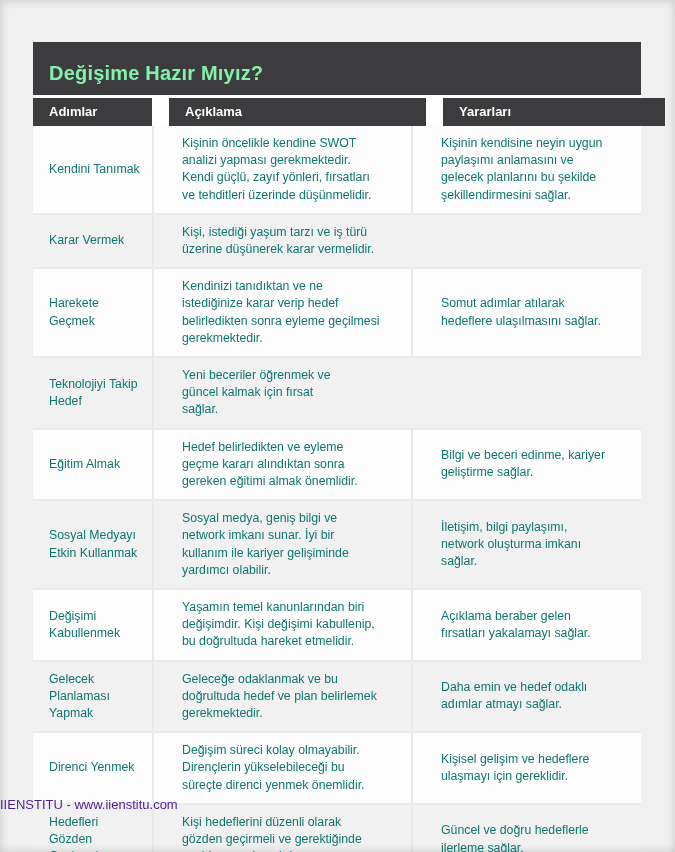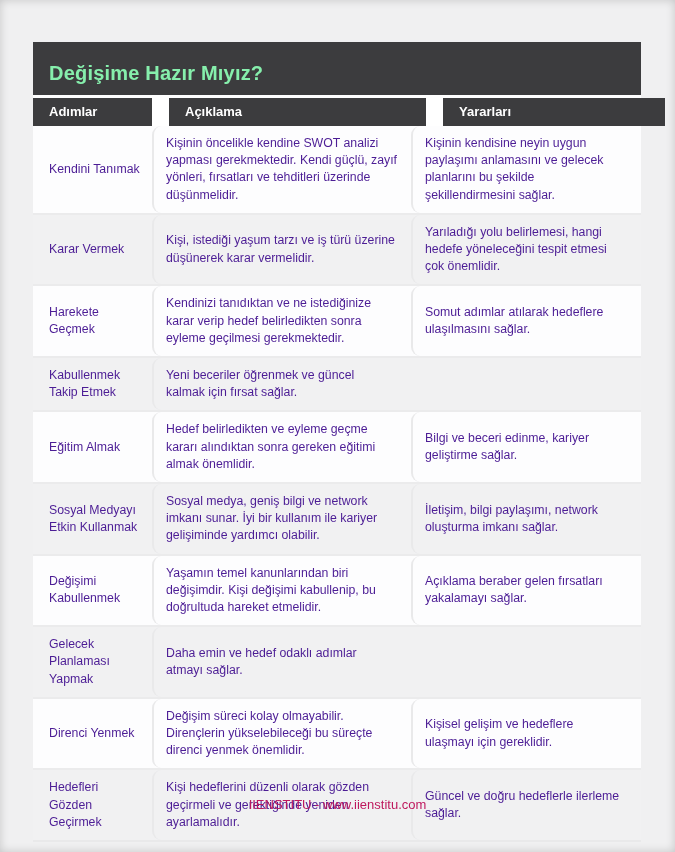--- a/index.html
+++ b/index.html
@@ -54,37 +54,36 @@
   .c3 { width: 224px; flex: 0 0 224px; }
   .thead .c2 { flex-basis: 257px; width: 257px; }
   .thead .c3 { flex-basis: 222px; width: 222px; }
   .tbody { border-bottom: 2px solid #e9e9ea; }
   .tr { display: flex; }
   .tr + .tr { border-top: 2px solid #ebebec; }
   .tr:nth-child(odd)  { background: #fdfdfe; }
   .tr:nth-child(even) { background: #f1f1f2; }
   .td {
     box-sizing: border-box;
-    padding: 9px 12px;
+    padding: 9px 28px;
     display: flex;
     align-items: center;
-    color: #4c1d95;
+    color: #0f766e;
     font-size: 12.3px;
     line-height: 1.4;
-    border-radius: 9px;
   }
   .td + .td { border-left: 2px solid #e9e9ea; }
   .td.c1 { padding-left: 16px; padding-right: 8px; }
   .footer {
     position: absolute;
     top: 797px;
     left: 0;
     width: 100%;
-    text-align: center;
-    color: #be185d;
+    text-align: left;
+    color: #4c1d95;
     font-size: 13px;
     z-index: 1;
   }
 </style>
 </head>
 <body>
 
 <div class="vignette"></div>
 
 <div class="table-card">
@@ -98,48 +97,48 @@
 
   <div class="tbody">
     <div class="tr">
       <div class="td c1">Kendini Tanımak</div>
       <div class="td c2">Kişinin öncelikle kendine SWOT analizi yapması gerekmektedir. Kendi güçlü, zayıf yönleri, fırsatları ve tehditleri üzerinde düşünmelidir.</div>
       <div class="td c3">Kişinin kendisine neyin uygun paylaşımı anlamasını ve gelecek planlarını bu şekilde şekillendirmesini sağlar.</div>
     </div>
     <div class="tr">
       <div class="td c1">Karar Vermek</div>
       <div class="td c2">Kişi, istediği yaşum tarzı ve iş türü üzerine düşünerek karar vermelidir.</div>
-      <div class="td c3">Yarıladığı yolu belirlemesi, hangi hedefe yöneleceğini tespit etmesi çok önemlidir.</div>
     </div>
     <div class="tr">
       <div class="td c1">Harekete Geçmek</div>
       <div class="td c2">Kendinizi tanıdıktan ve ne istediğinize karar verip hedef belirledikten sonra eyleme geçilmesi gerekmektedir.</div>
       <div class="td c3">Somut adımlar atılarak hedeflere ulaşılmasını sağlar.</div>
     </div>
     <div class="tr">
-      <div class="td c1">Kabullenmek Takip Etmek</div>
+      <div class="td c1">Teknolojiyi Takip Hedef</div>
       <div class="td c3">Yeni beceriler öğrenmek ve güncel kalmak için fırsat sağlar.</div>
     </div>
     <div class="tr">
       <div class="td c1">Eğitim Almak</div>
       <div class="td c2">Hedef belirledikten ve eyleme geçme kararı alındıktan sonra gereken eğitimi almak önemlidir.</div>
       <div class="td c3">Bilgi ve beceri edinme, kariyer geliştirme sağlar.</div>
     </div>
     <div class="tr">
       <div class="td c1">Sosyal Medyayı Etkin Kullanmak</div>
       <div class="td c2">Sosyal medya, geniş bilgi ve network imkanı sunar. İyi bir kullanım ile kariyer gelişiminde yardımcı olabilir.</div>
       <div class="td c3">İletişim, bilgi paylaşımı, network oluşturma imkanı sağlar.</div>
     </div>
     <div class="tr">
       <div class="td c1">Değişimi Kabullenmek</div>
       <div class="td c2">Yaşamın temel kanunlarından biri değişimdir. Kişi değişimi kabullenip, bu doğrultuda hareket etmelidir.</div>
       <div class="td c3">Açıklama beraber gelen fırsatları yakalamayı sağlar.</div>
     </div>
     <div class="tr">
       <div class="td c1">Gelecek Planlaması Yapmak</div>
+      <div class="td c2">Geleceğe odaklanmak ve bu doğrultuda hedef ve plan belirlemek gerekmektedir.</div>
       <div class="td c3">Daha emin ve hedef odaklı adımlar atmayı sağlar.</div>
     </div>
     <div class="tr">
       <div class="td c1">Direnci Yenmek</div>
       <div class="td c2">Değişim süreci kolay olmayabilir. Dirençlerin yükselebileceği bu süreçte direnci yenmek önemlidir.</div>
       <div class="td c3">Kişisel gelişim ve hedeflere ulaşmayı için gereklidir.</div>
     </div>
     <div class="tr">
       <div class="td c1">Hedefleri Gözden Geçirmek</div>
       <div class="td c2">Kişi hedeflerini düzenli olarak gözden geçirmeli ve gerektiğinde yeniden ayarlamalıdır.</div>

